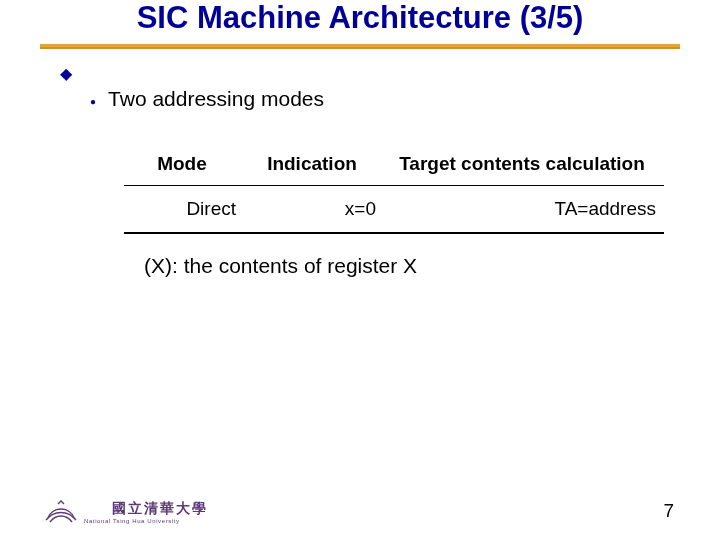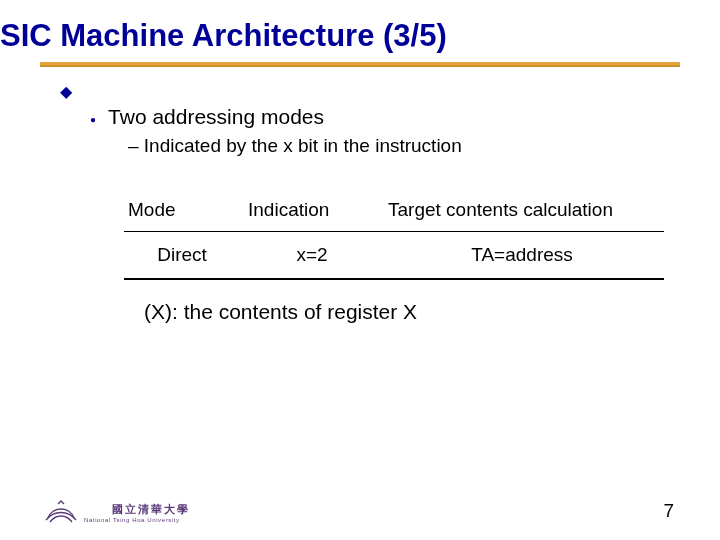--- a/index.html
+++ b/index.html
@@ -9,22 +9,21 @@
     background: #ffffff;
     font-family: Arial, "Helvetica Neue", sans-serif;
     position: relative;
     overflow: hidden;
   }
   .title {
     font-family: "Comic Sans MS", "Arial Rounded MT Bold", Arial, sans-serif;
     font-size: 31px;
     font-weight: bold;
     color: #000099;
-    text-align: left;
-    padding-top: 18px;
+    text-align: center;
   }
   .rule-wrap {
     margin-top: 8px;
     width: 100%;
   }
   .rule {
     height: 3px;
     background: #e5a33b;
     width: 640px;
     margin-left: 40px;
@@ -69,26 +68,26 @@
   .table-wrap {
     margin: 36px 0 0 64px;
     width: 540px;
   }
   table {
     border-collapse: collapse;
     width: 100%;
     font-size: 19px;
   }
   th {
-    text-align: left;
-    font-weight: normal;
+    text-align: center;
+    font-weight: bold;
     padding: 6px 8px 10px 4px;
   }
   td {
-    text-align: center;
+    text-align: right;
     padding: 12px 8px 12px 4px;
   }
   .hr-row td, .hr-row th {
     border-bottom: 1.5px solid #000;
     padding: 0;
     height: 0;
     line-height: 0;
   }
   .col-mode { width: 120px; }
   .col-ind { width: 140px; }
@@ -105,22 +104,22 @@
     align-items: center;
     gap: 6px;
   }
   .logo-svg { display:block; }
   .logo-text {
     display: flex;
     flex-direction: column;
     line-height: 1;
   }
   .logo-cn {
-    font-family: Liberation Sans, sans-serif;
-    font-size: 11px;
+    font-family: Liberation Mono, monospace;
+    font-size: 14px;
     letter-spacing: 2px;
     color: #5b3a7a;
     font-weight: 600;
     padding-left: 28px;
   }
   .logo-en {
     font-size: 6px;
     letter-spacing: 0.6px;
     color: #5b3a7a;
     margin-top: 2px;
@@ -146,36 +145,35 @@
 
   <div class="l1">
     <span class="bullet-diamond">◆</span>
   </div>
 
   <div class="l2">
     <span class="bullet-circle">●</span>
     <span>Two addressing modes</span>
   </div>
 
-  <div class="l3">– Indicated by the x bit in the instruction</div>
 
   <div class="table-wrap">
     <table>
       <tbody>
           <tr>
         <th class="col-mode">Mode</th>
         <th class="col-ind">Indication</th>
         <th>Target contents calculation</th>
       </tr>
       <tr class="hr-row">
             <td colspan="3"></td>
           </tr>
       <tr>
         <td>Direct</td>
-        <td>x=2</td>
+        <td>x=0</td>
         <td>TA=address</td>
       </tr>
       <tr class="hr-row">
             <td colspan="3"></td>
           </tr>
       <tr class="hr-row">
             <td colspan="3"></td>
           </tr>
     </tbody>
       </table>

